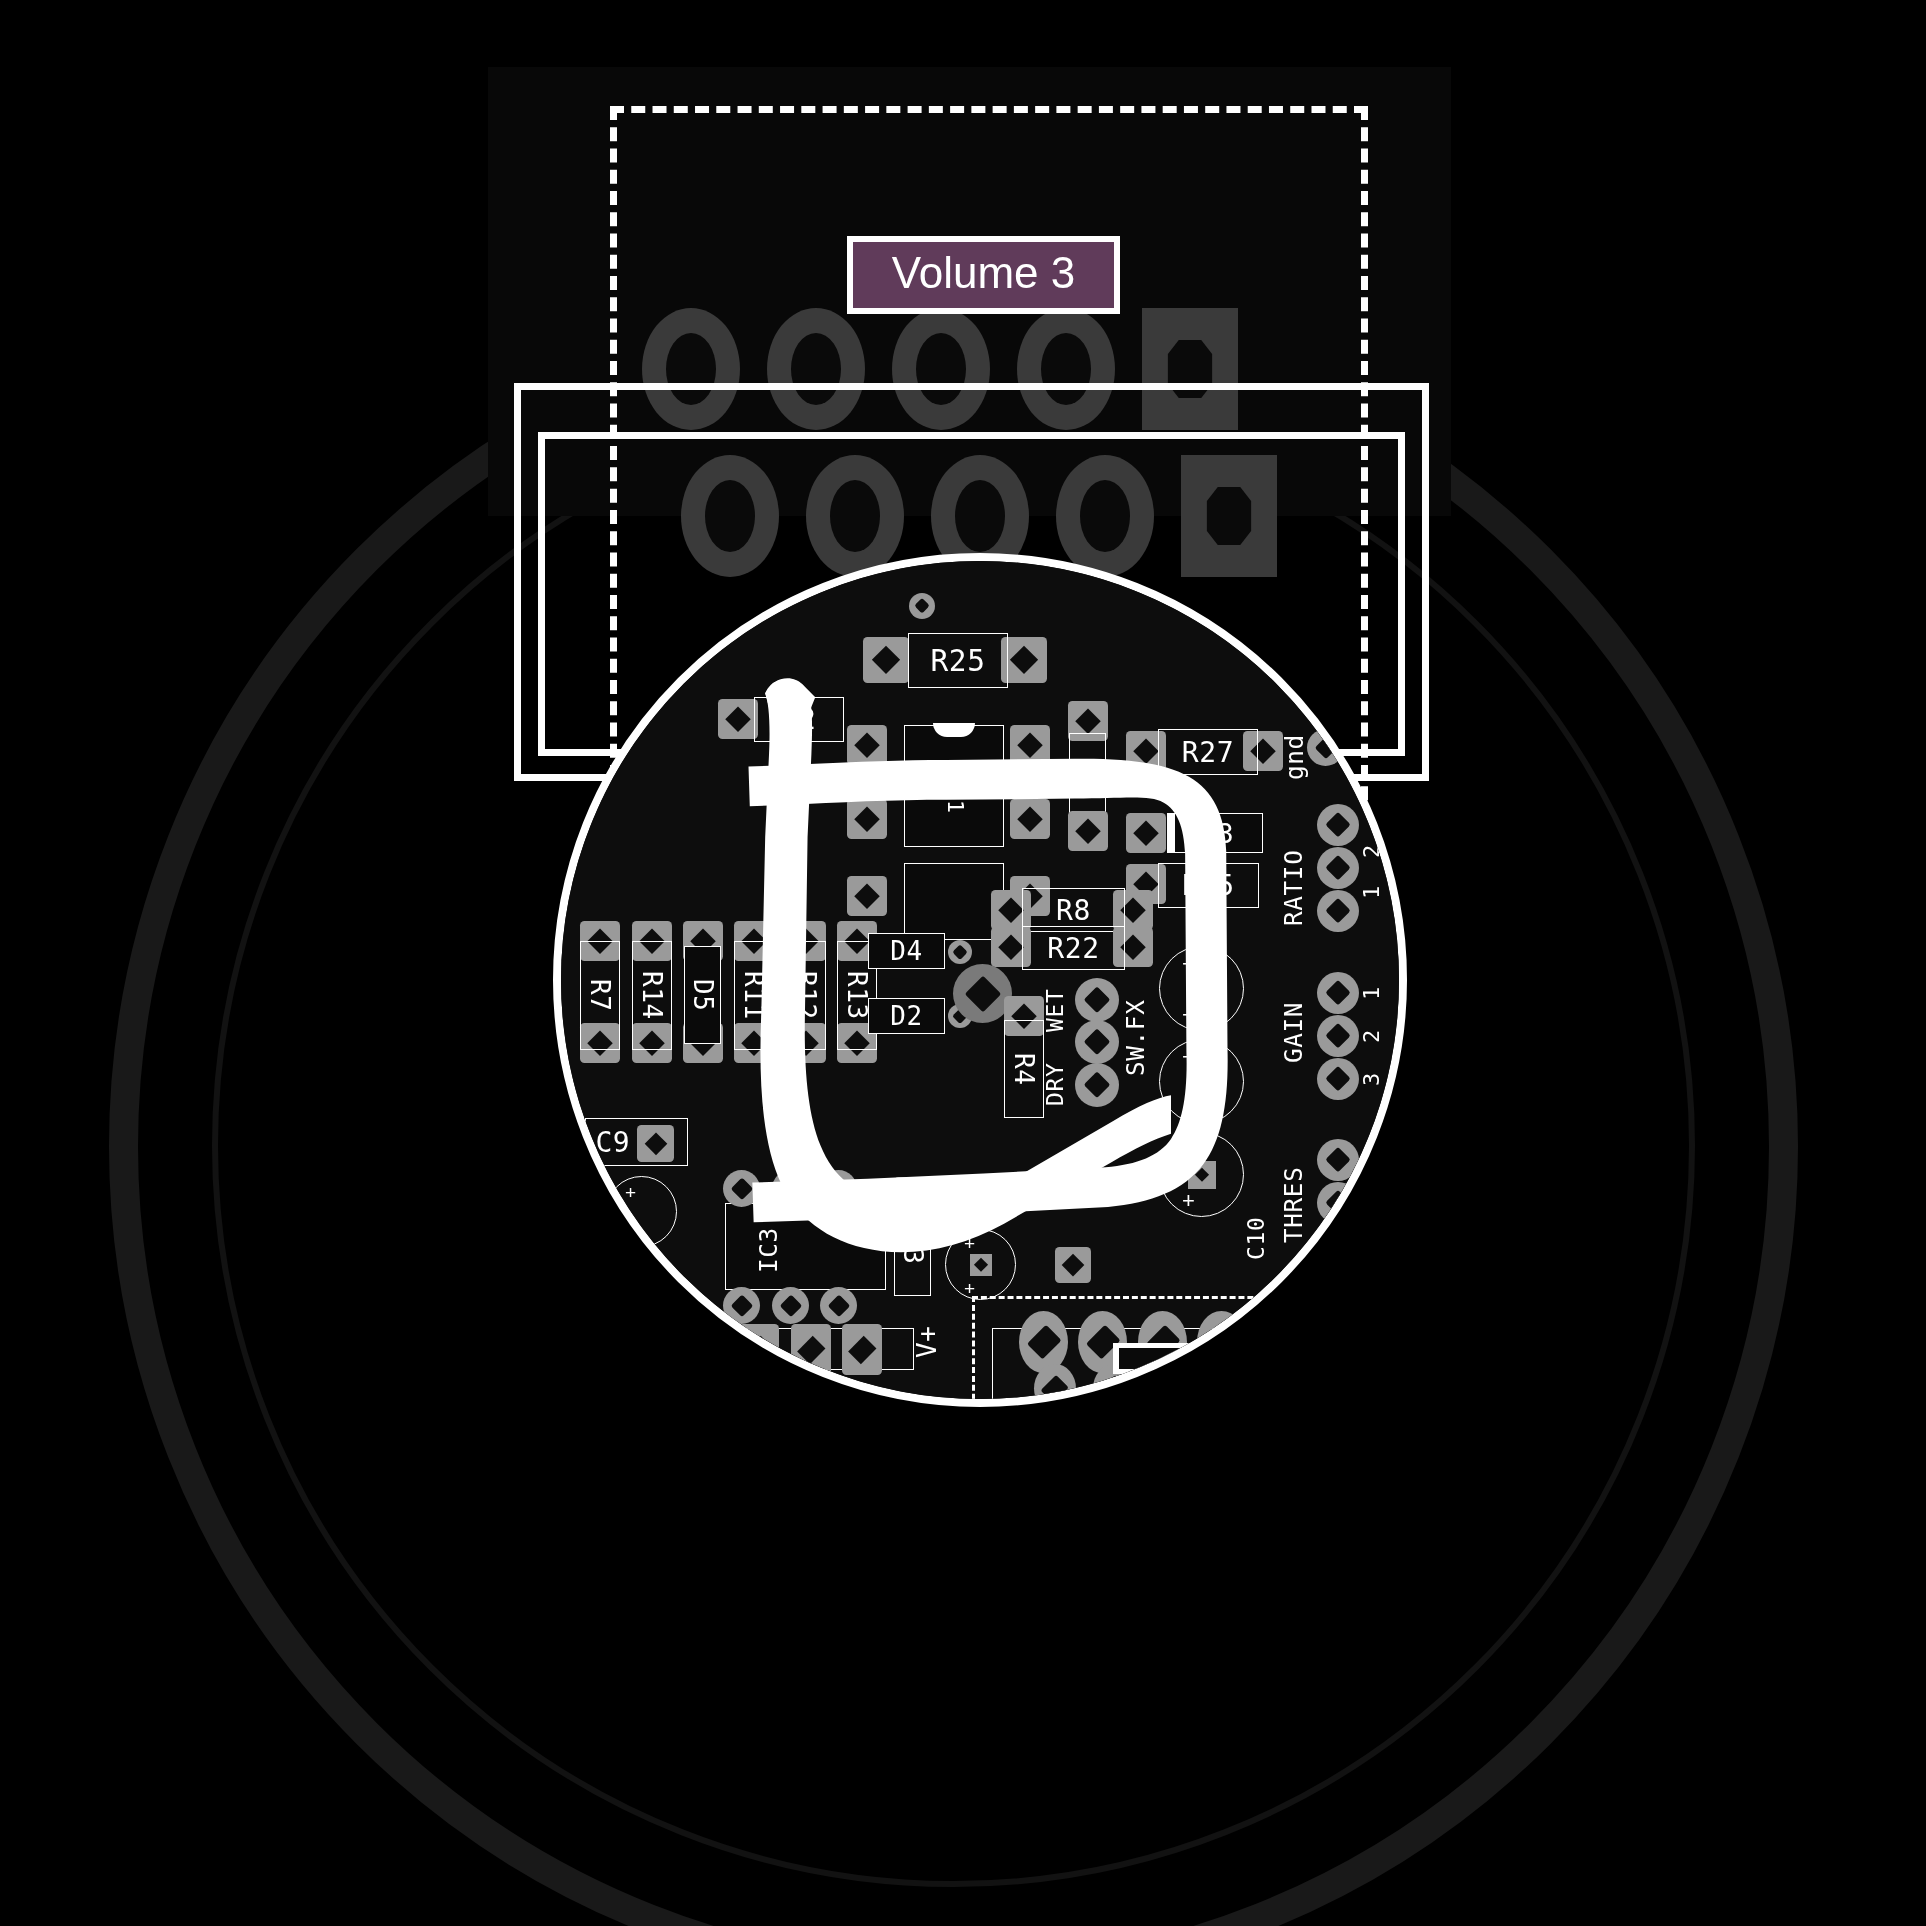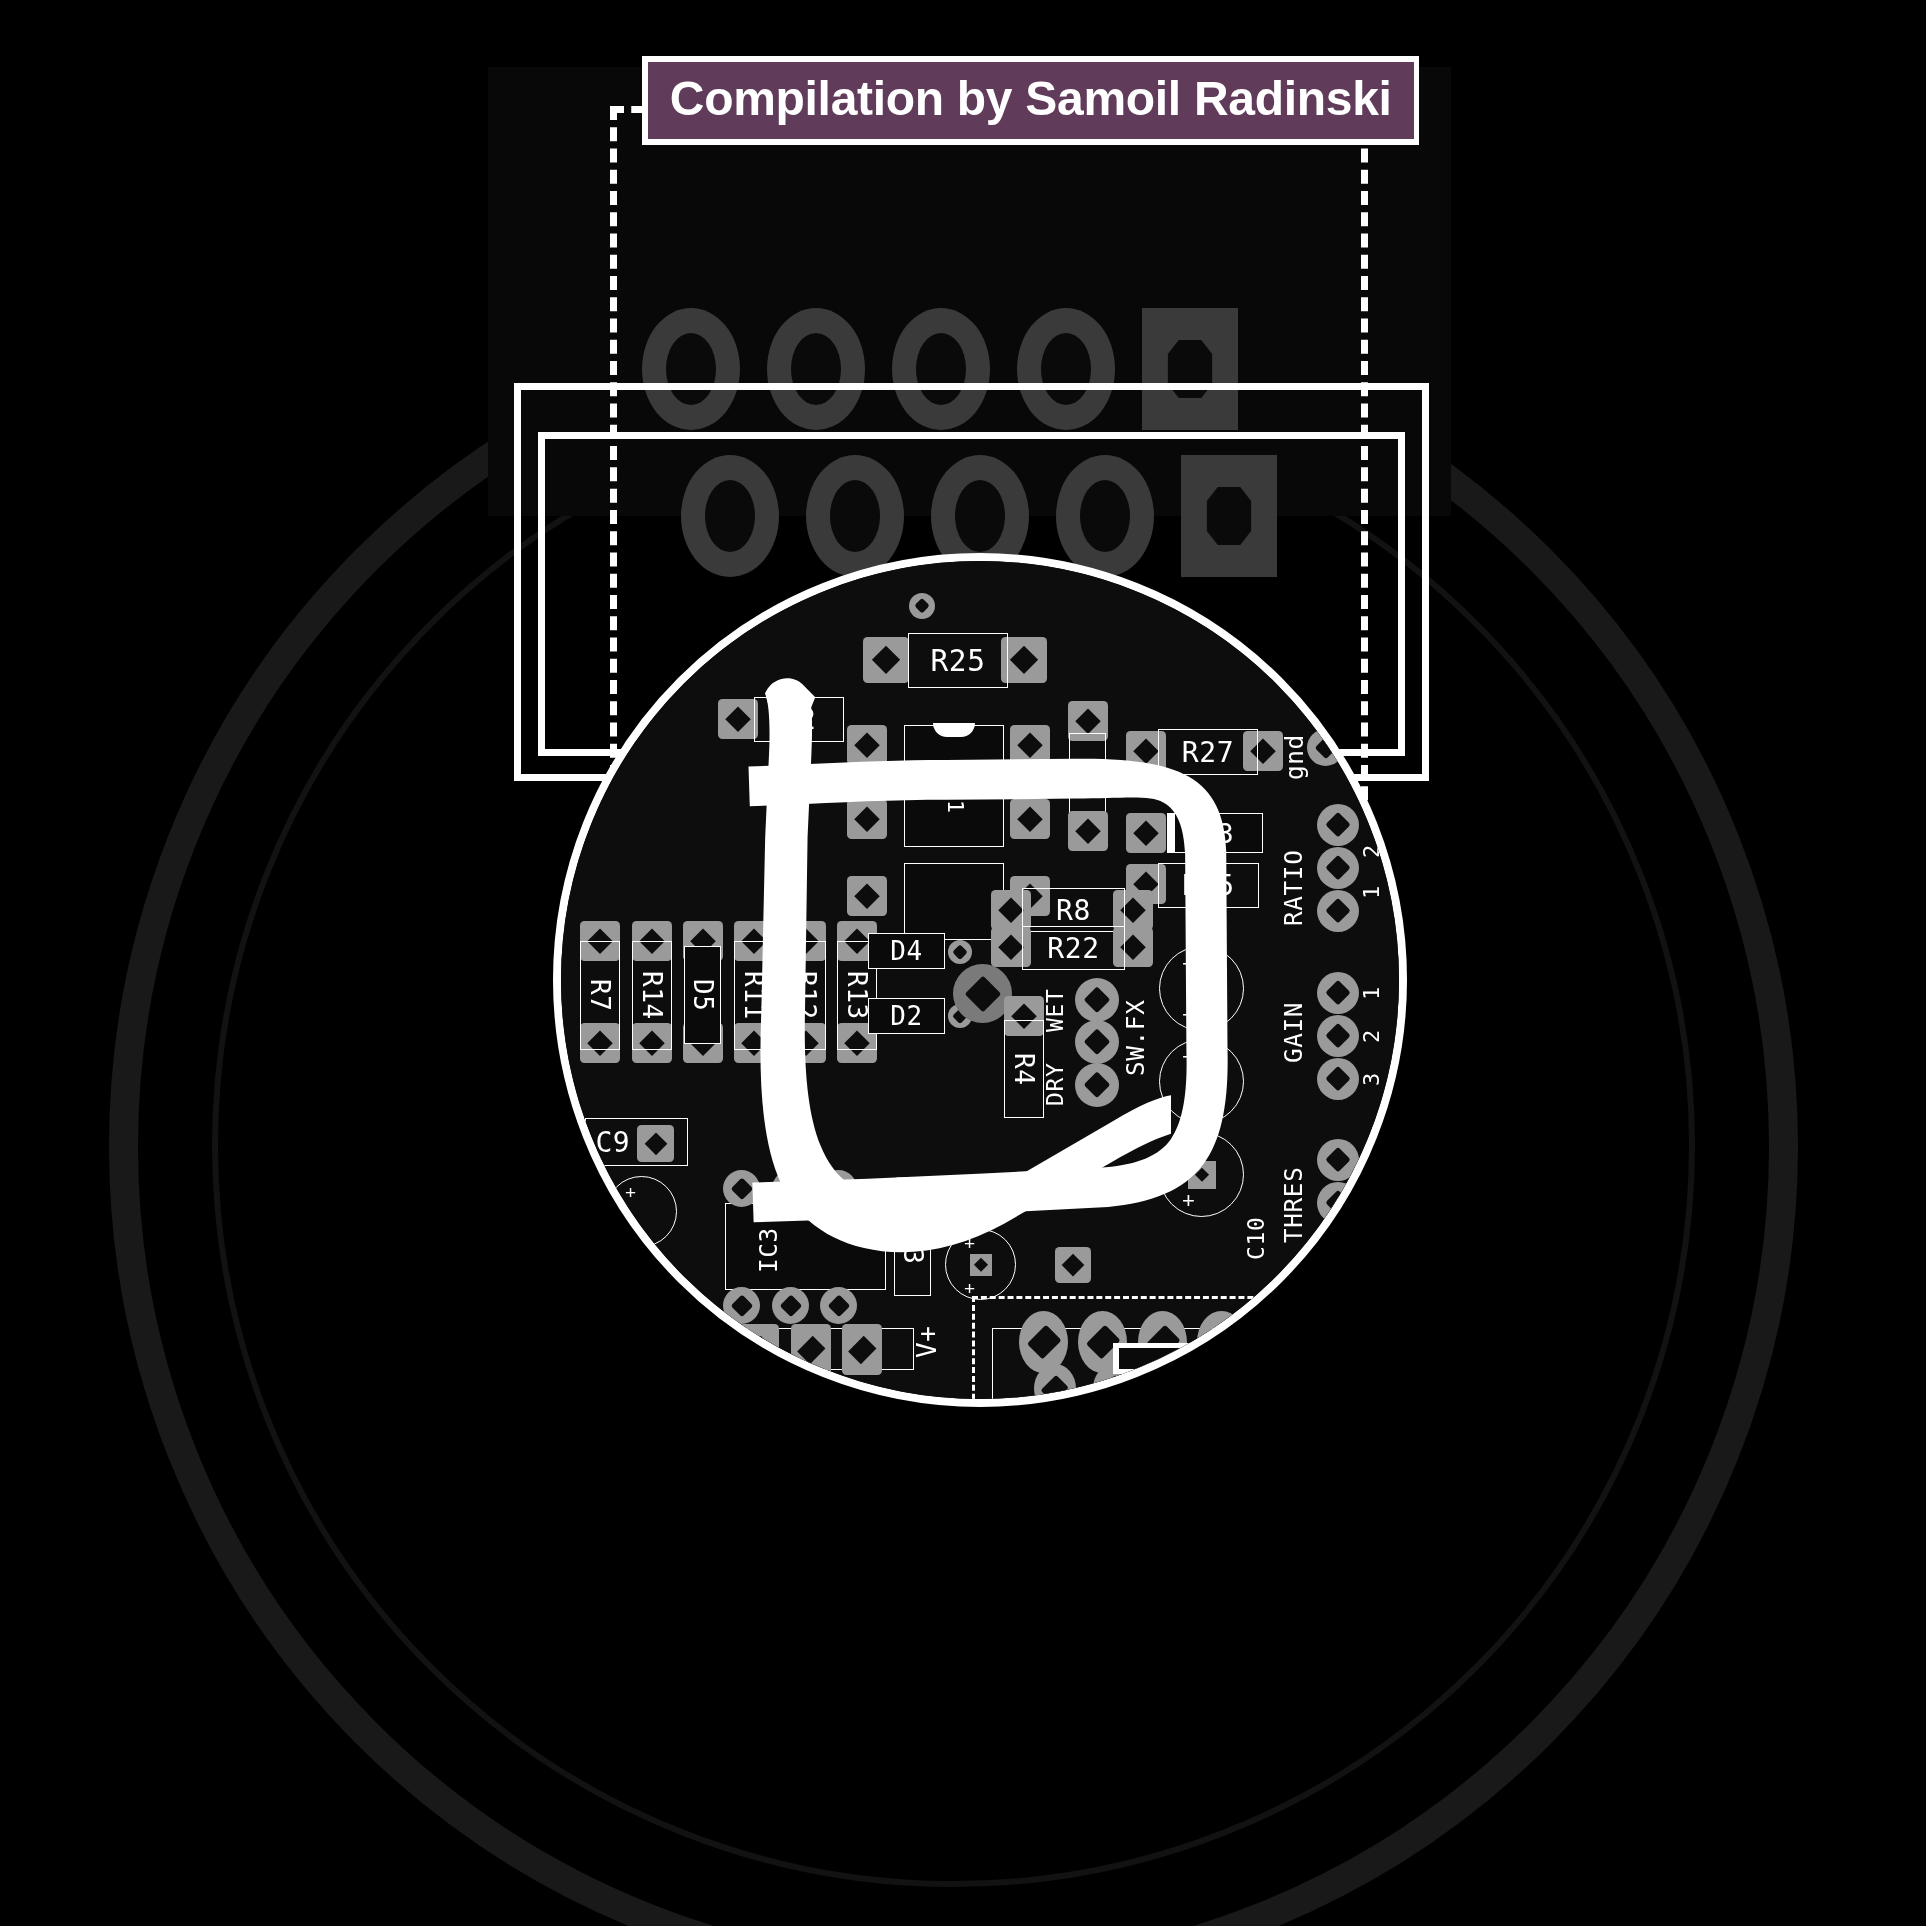--- a/index.html
+++ b/index.html
@@ -295,24 +295,24 @@
       <div class="pad-sq"></div>
     </div>
 
     <div class="dashed-frame"></div>
     <div class="solid-frame-outer"></div>
     <div class="solid-frame-inner"></div>
     <div class="inner-trace"></div>
     <div class="inner-trace-line"></div>
   </div>
 
-  <div class="badge" id="badge-title">
-    <div class="badge-fill">Compilation by Samoil Radinski</div>
+
+  <div class="badge" id="badge-volume">
+    <div class="badge-fill">Volume 3</div>
   </div>
-
 
   <div class="disc">
     <div class="disc-inner"></div>
 
     <div class="p round" style="left:348px; top:32px; width:26px; height:26px;"></div>
     <div class="p" style="left:302px; top:76px; width:46px; height:46px;"></div>
     <div class="p" style="left:440px; top:76px; width:46px; height:46px;"></div>
     <div class="silk" style="left:347px; top:72px; width:100px; height:55px; font-size:29.5px;">R25</div>
 
     <div class="dark-block" style="left:343px; top:164px; width:100px; height:122px;"></div>

